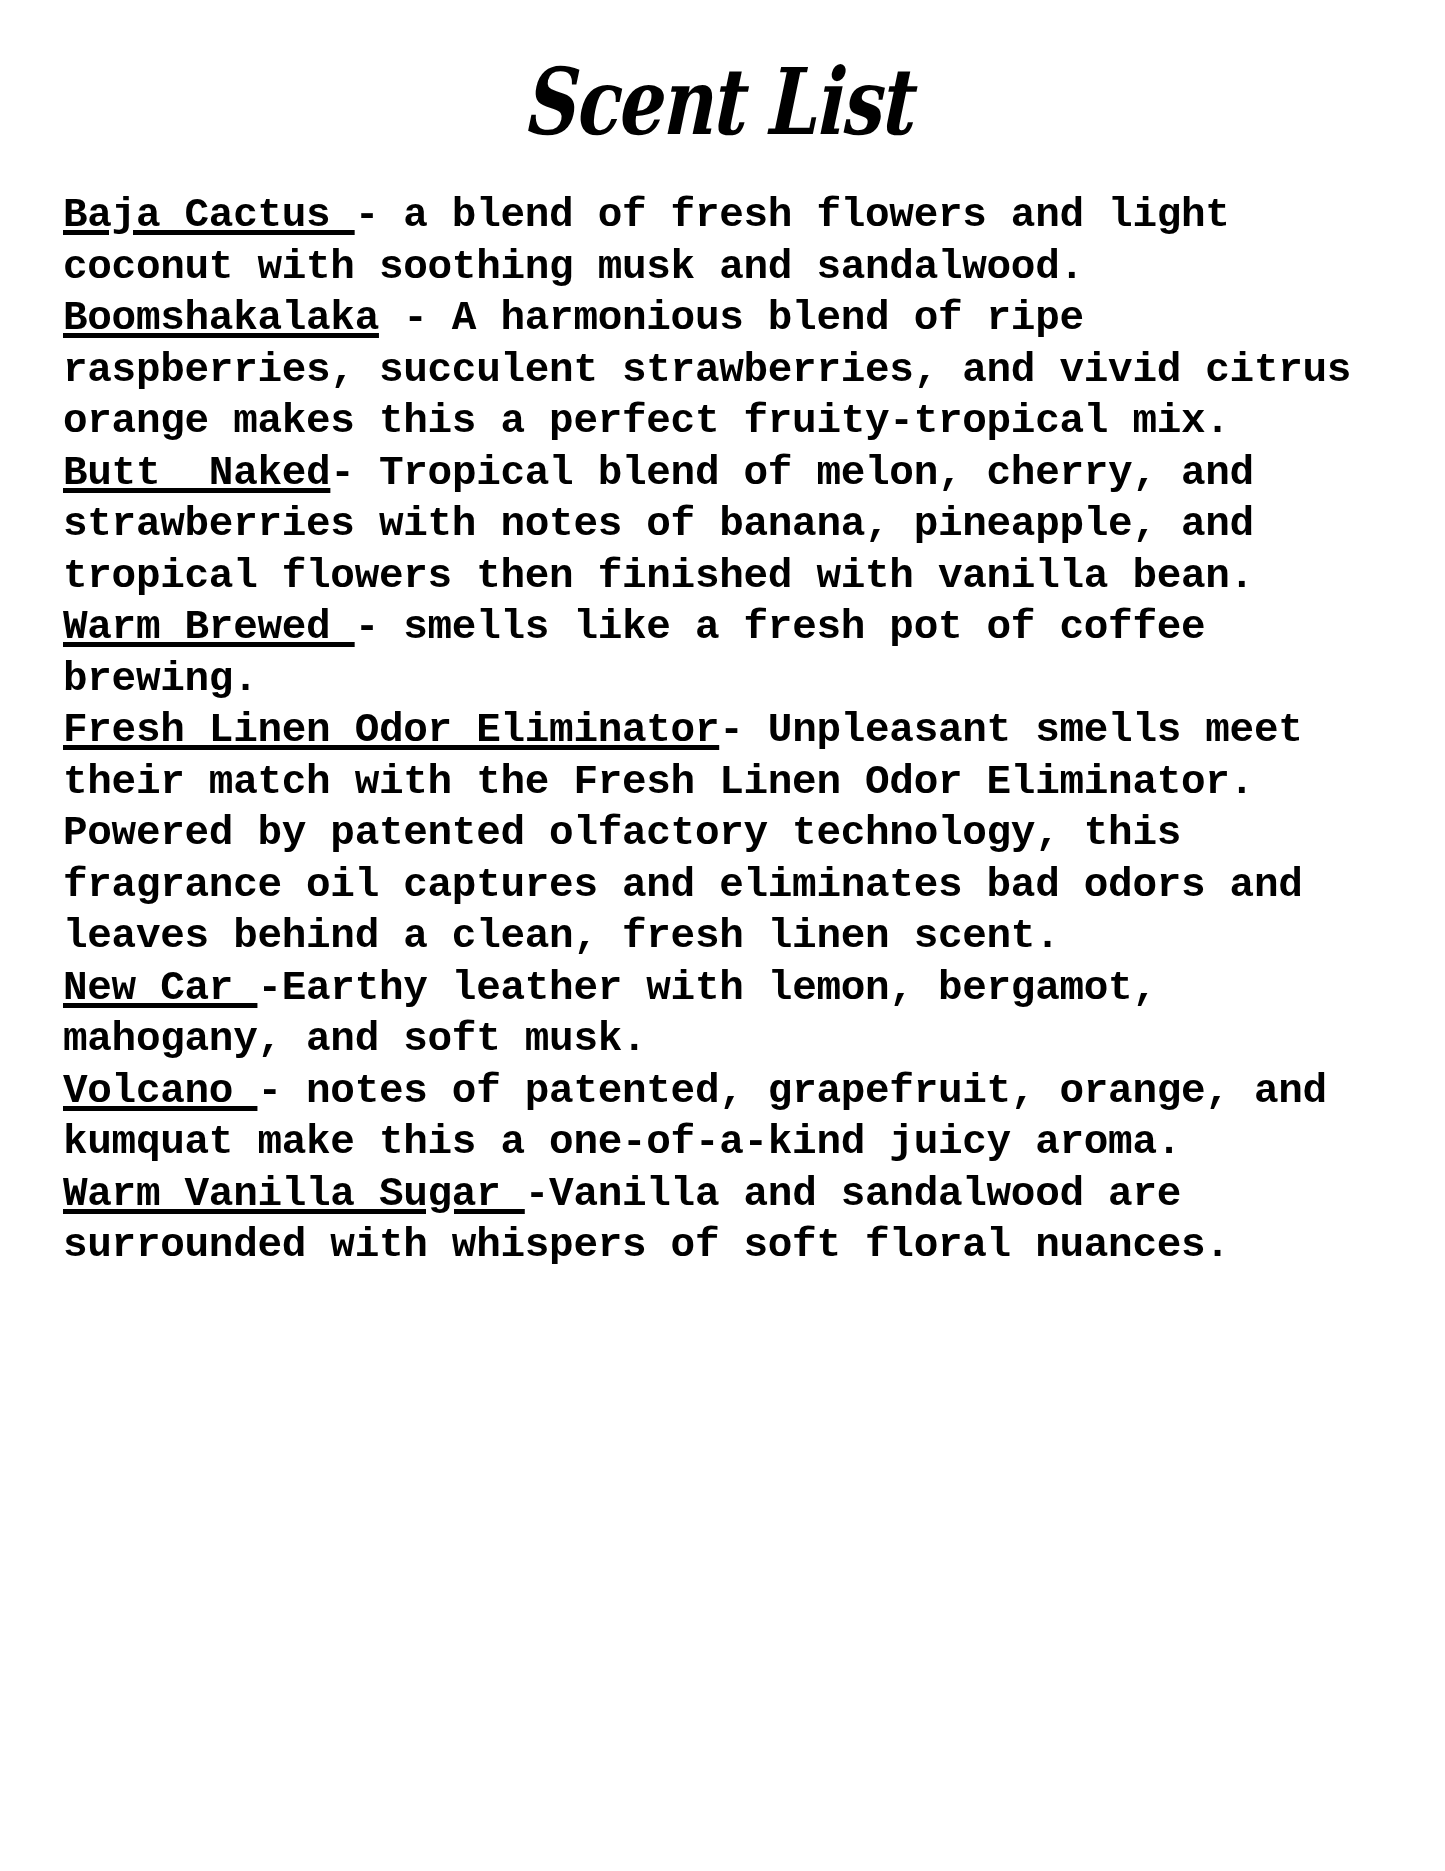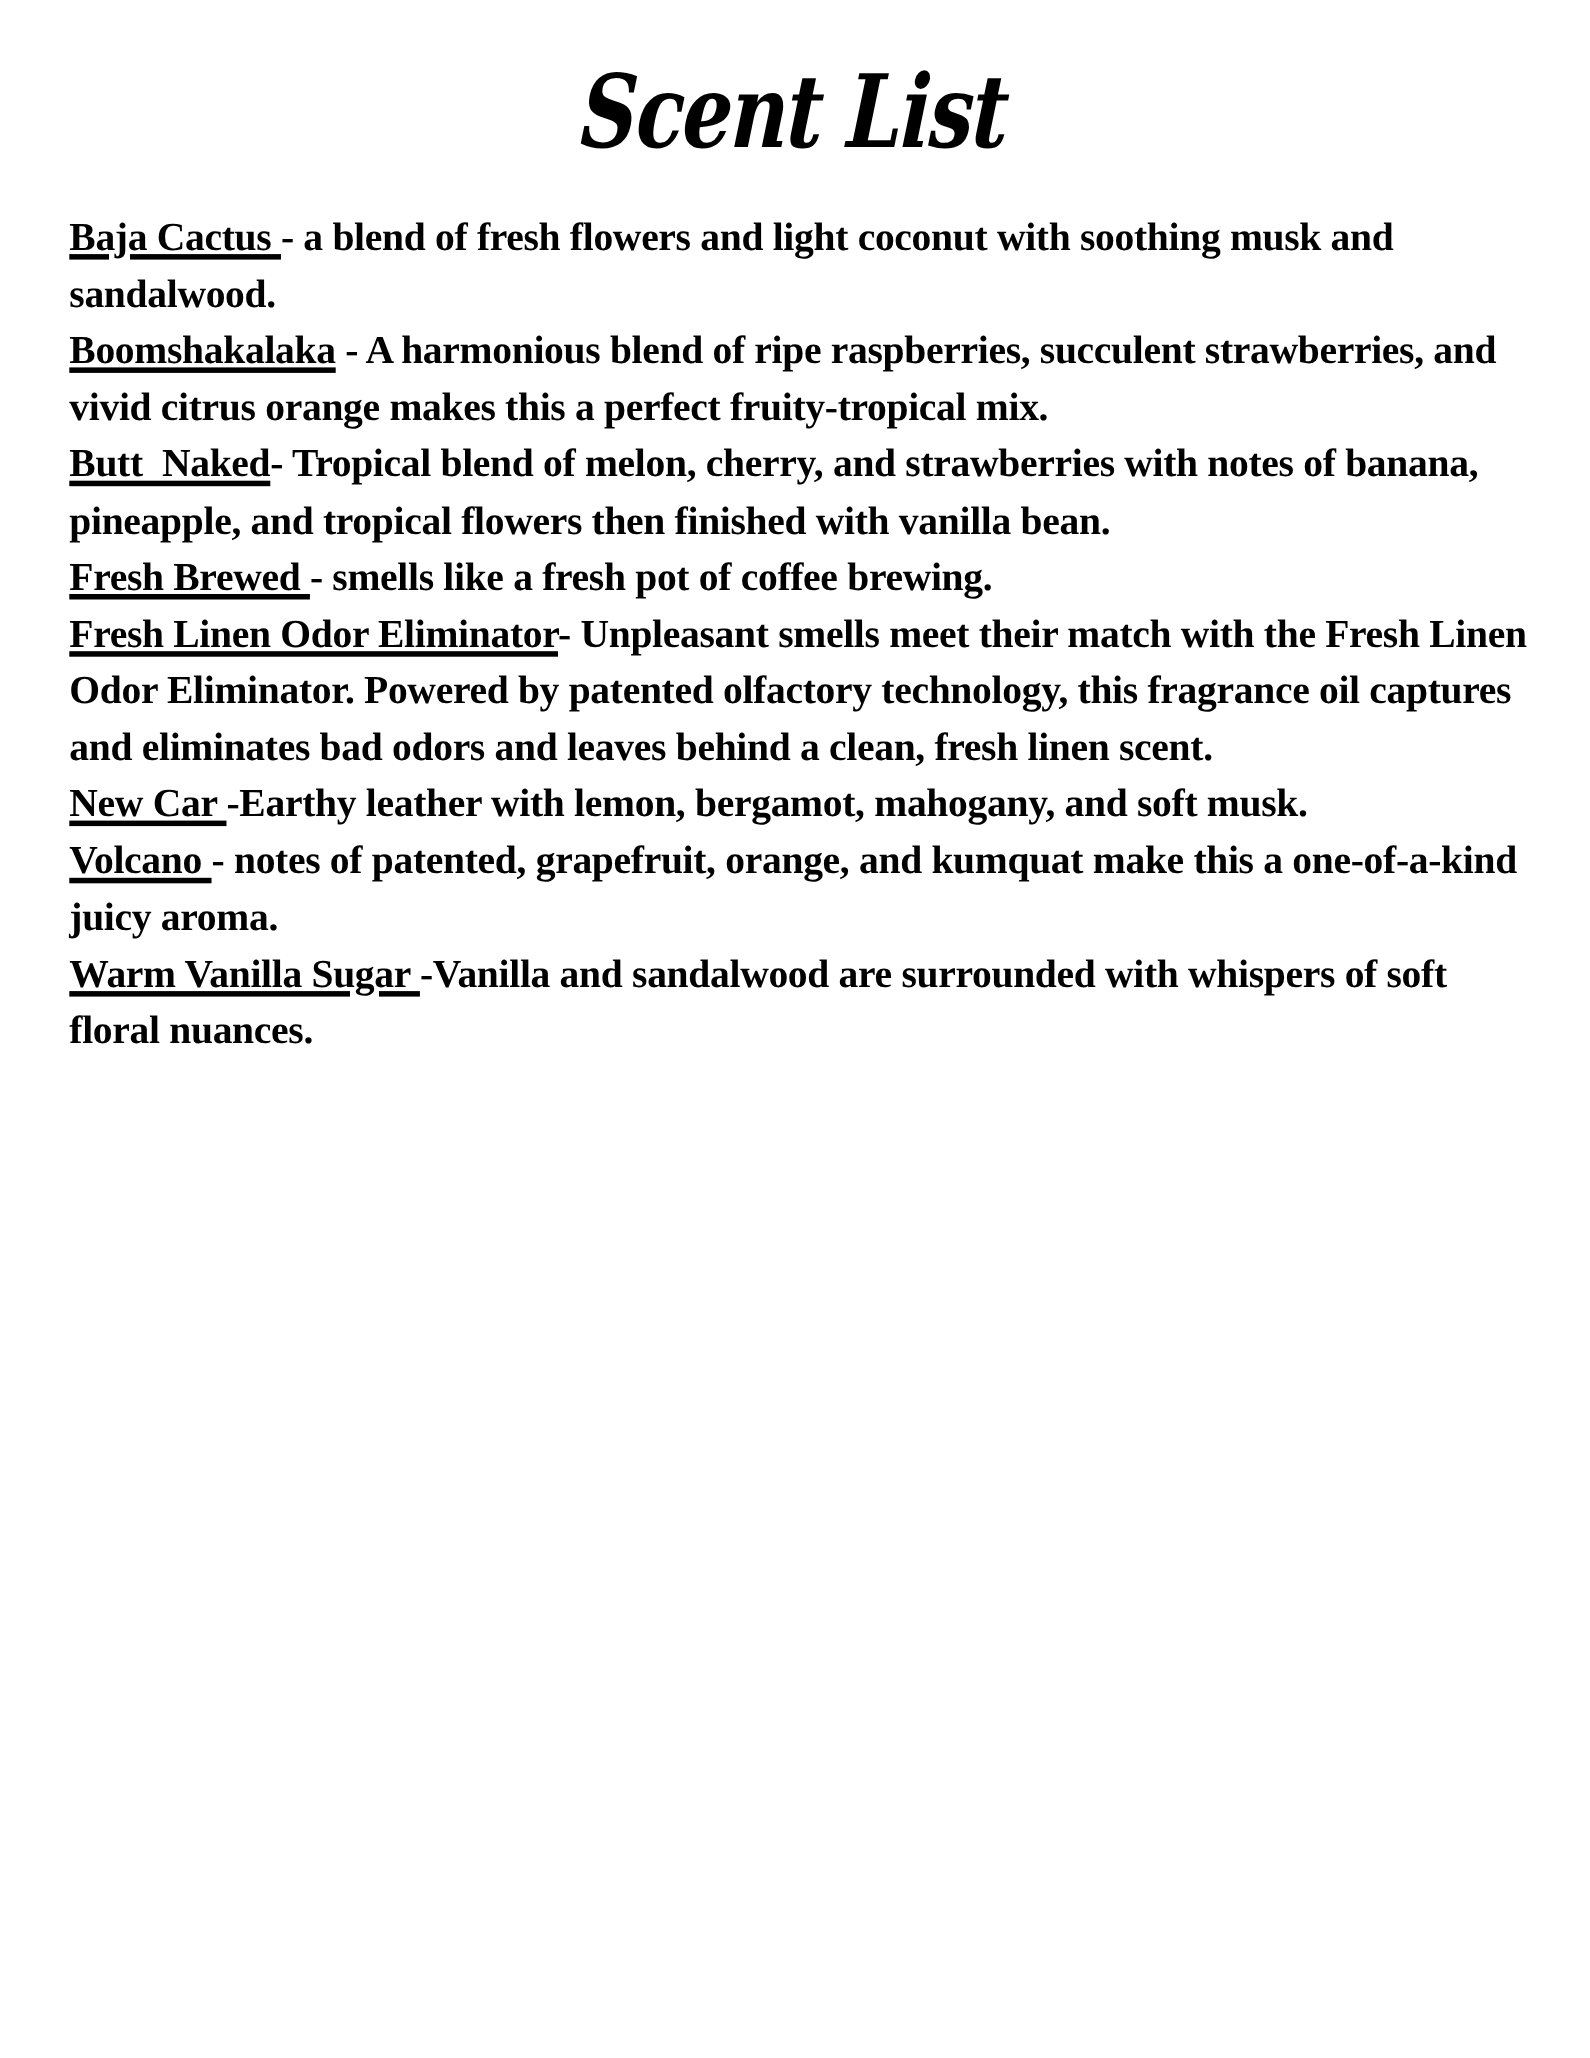--- a/index.html
+++ b/index.html
@@ -31,23 +31,23 @@
     letter-spacing: -2px;
     transform: scaleX(0.78) skewX(-4deg);
     transform-origin: 50% 50%;
     white-space: pre;
   }
   .scent-list {
     position: absolute;
     left: 63px;
     top: 190px;
     width: 1332px;
-    font-family: Liberation Serif, serif;
+    font-family: Liberation Mono, monospace;
     font-weight: 700;
-    font-size: 36px;
+    font-size: 41px;
     line-height: 51.5px;
     letter-spacing: -0.3px;
     color: #000000;
   }
   .scent-entry {
     margin: 0;
     padding: 0;
   }
   .scent-name {
     text-decoration: underline;
@@ -63,18 +63,18 @@
 <body>
 
 <header class="page-title">
   <span class="title-text">Scent List</span>
 </header>
 
 <section class="scent-list">
   <p class="scent-entry"><span class="scent-name">Baja Cactus </span><span class="scent-desc">- a blend of fresh flowers and light coconut with soothing musk and sandalwood.</span></p>
   <p class="scent-entry"><span class="scent-name">Boomshakalaka</span><span class="scent-desc"> - A harmonious blend of ripe raspberries, succulent strawberries, and vivid citrus orange makes this a perfect fruity-tropical mix.</span></p>
   <p class="scent-entry"><span class="scent-name">Butt  Naked</span><span class="scent-desc">- Tropical blend of melon, cherry, and strawberries with notes of banana, pineapple, and tropical flowers then finished with vanilla bean.</span></p>
-  <p class="scent-entry"><span class="scent-name">Fresh Brewed </span><span class="scent-desc">- smells like a fresh pot of coffee brewing.</span></p>
+  <p class="scent-entry"><span class="scent-name">Warm Brewed </span><span class="scent-desc">- smells like a fresh pot of coffee brewing.</span></p>
   <p class="scent-entry"><span class="scent-name">Fresh Linen Odor Eliminator</span><span class="scent-desc">- Unpleasant smells meet their match with the Fresh Linen Odor Eliminator. Powered by patented olfactory technology, this fragrance oil captures and eliminates bad odors and leaves behind a clean, fresh linen scent.</span></p>
   <p class="scent-entry"><span class="scent-name">New Car </span><span class="scent-desc">-Earthy leather with lemon, bergamot, mahogany, and soft musk.</span></p>
   <p class="scent-entry"><span class="scent-name">Volcano </span><span class="scent-desc">- notes of patented, grapefruit, orange, and kumquat make this a one-of-a-kind juicy aroma.</span></p>
   <p class="scent-entry"><span class="scent-name">Warm Vanilla Sugar </span><span class="scent-desc">-Vanilla and sandalwood are surrounded with whispers of soft floral nuances.</span></p>
 </section>
 
 </body></html>

